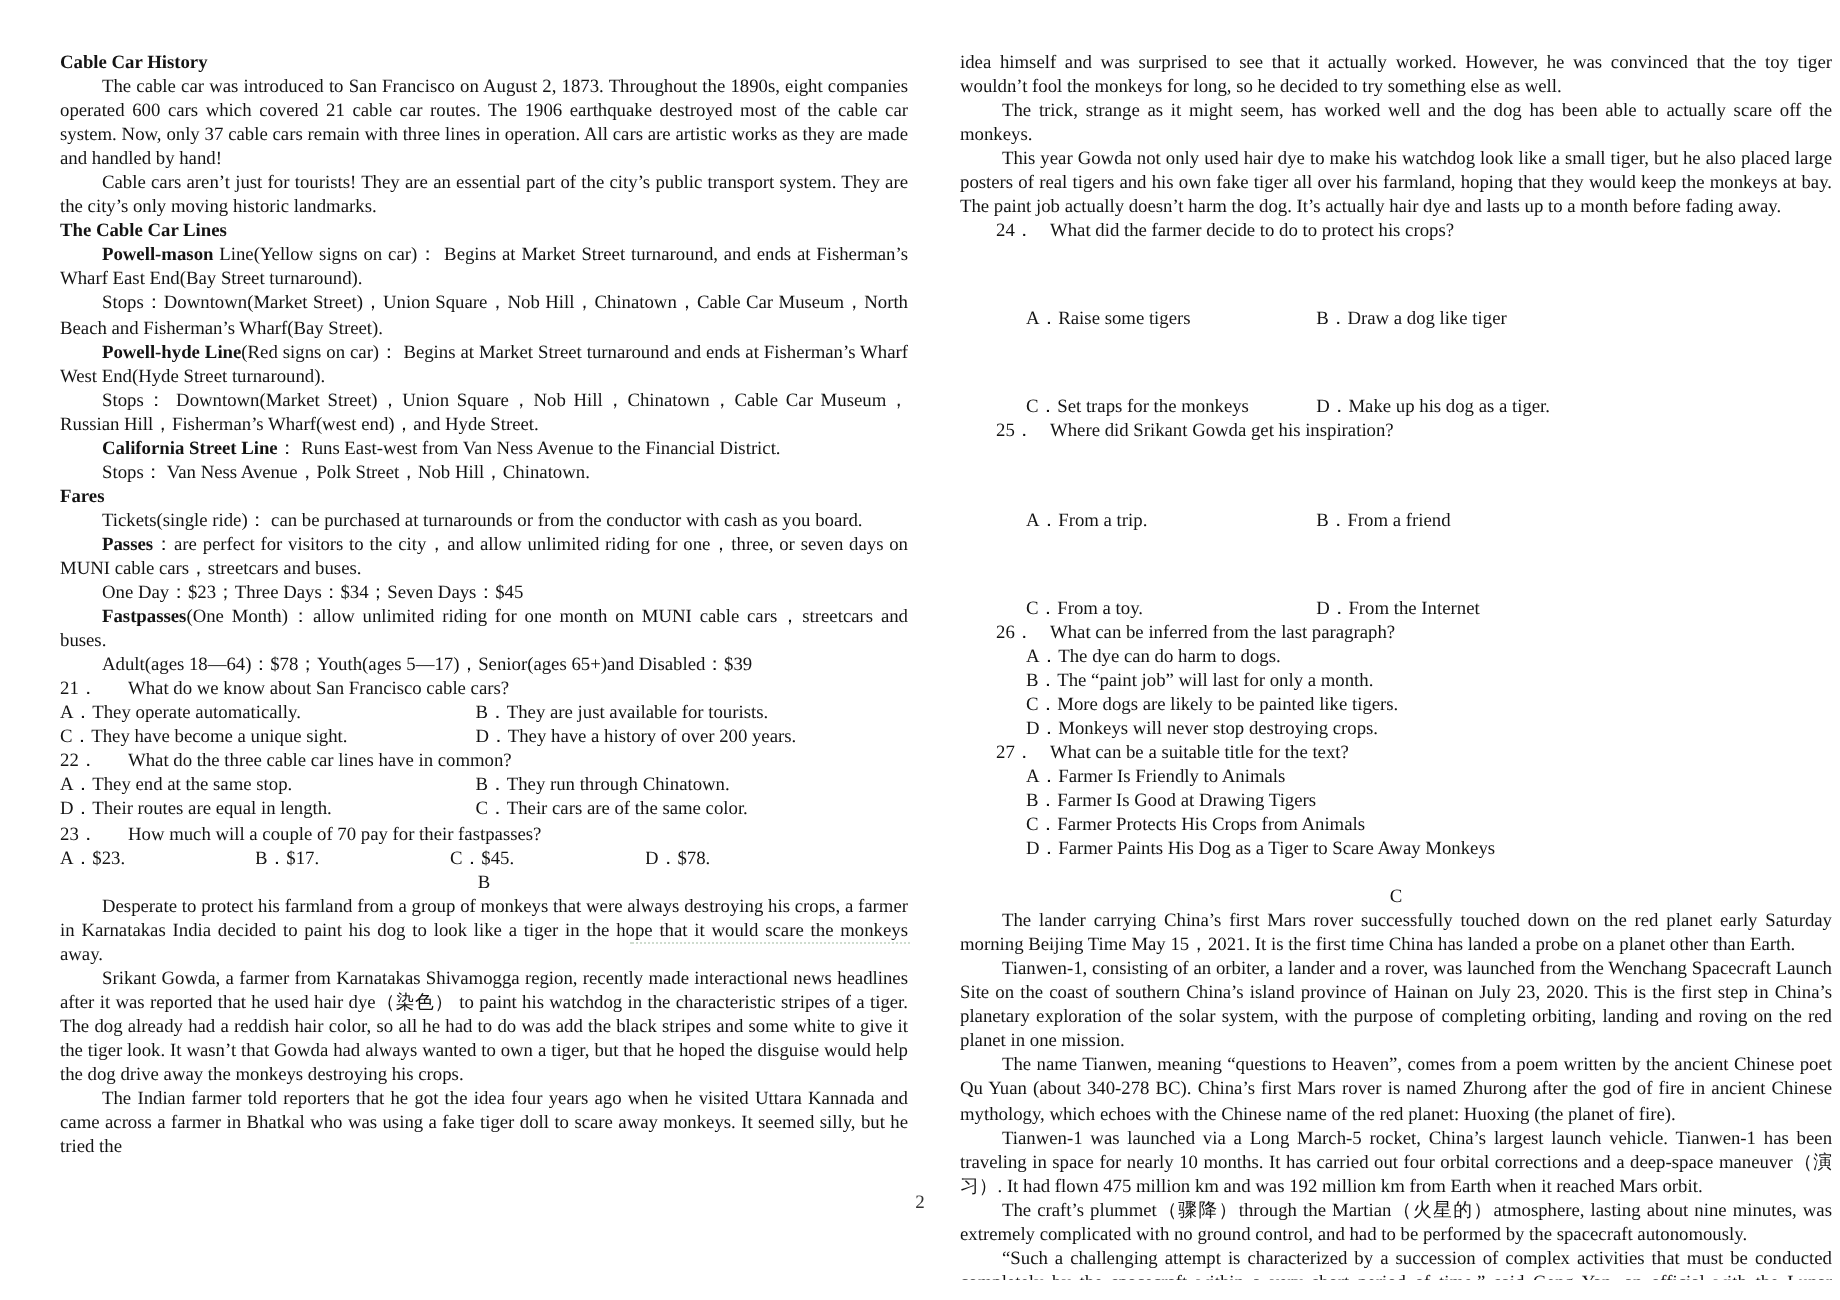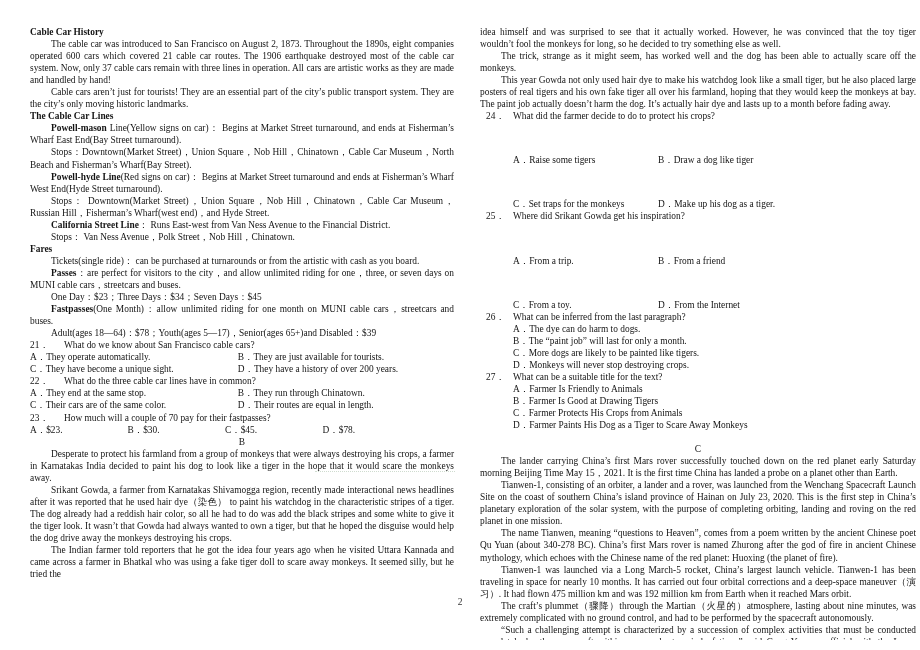--- a/index.html
+++ b/index.html
@@ -12,21 +12,21 @@
   .page{position:absolute;top:0;left:0;width:920px;height:640px;background:#ffffff;overflow:hidden;}
   .col{position:absolute;top:26px;font-size:9.4px;line-height:12.05px;text-align:justify;}
   .col-left{left:30px;width:424px;}
   .col-right{left:480px;width:436px;}
   .col div{margin:0;padding:0;}
   .b,.h{font-weight:bold;margin-top:40px;}
   .para{text-indent:21px;}
   .para.noind{text-indent:0;}
   .center{text-align:center;text-indent:0;}
   .q .qnum{display:inline-block;width:34px;}
-  .col-right .q{padding-left:6px;}
+  .col-right .q{padding-left:6px;margin-left:12px;}
   .col-right .q .qnum{width:27px;}
   .row{display:flex;padding-left:34px;}
   .col-right .row{padding-left:33px;margin-top:32px;}
   .row .cell{flex:0 0 49%;white-space:nowrap;overflow:hidden;}
   .row .cell:last-child{flex:1 1 auto;}
   .col-right .row .cell:first-child{flex-basis:36%;}
   .row.r4 .cell{flex:0 0 23%;}
   .row.r4 .cell:last-child{flex:1 1 auto;}
   .line.ind0{padding-left:6px;}
   .line.ind1{padding-left:17px;}
@@ -49,47 +49,47 @@
       <div class="para"><span>The cable car was introduced to San Francisco on August 2, 1873. Throughout the 1890s, eight companies operated 600 cars which covered 21 cable car routes. The 1906 earthquake destroyed most of the cable car system. Now, only 37 cable cars remain with three lines in operation. All cars are artistic works as they are made and handled by hand!</span></div>
       <div class="para"><span>Cable cars aren’t just for tourists! They are an essential part of the city’s public transport system.  They are the city’s only moving historic landmarks.</span></div>
       <div class="h"><span>The Cable Car Lines</span></div>
       <div class="para"><span class="b">Powell-mason</span><span> Line(Yellow signs on car)： Begins at Market Street turnaround, and ends at Fisherman’s Wharf East End(Bay Street turnaround).</span></div>
       <div class="para"><span>Stops：Downtown(Market Street)，Union Square，Nob Hill，Chinatown，Cable Car Museum，North Beach and Fisherman’s Wharf(Bay Street).</span></div>
       <div class="para"><span class="b">Powell-hyde Line</span><span>(Red signs on car)： Begins at Market Street turnaround and ends at Fisherman’s Wharf West End(Hyde Street turnaround).</span></div>
       <div class="para"><span>Stops： Downtown(Market Street)，Union Square，Nob Hill，Chinatown，Cable Car Museum，Russian Hill，Fisherman’s Wharf(west end)，and Hyde Street.</span></div>
       <div class="para"><span class="b">California Street Line</span><span>： Runs East-west from Van Ness Avenue to the Financial District.</span></div>
       <div class="para"><span>Stops： Van Ness Avenue，Polk Street，Nob Hill，Chinatown.</span></div>
       <div class="h"><span>Fares</span></div>
-      <div class="para"><span>Tickets(single ride)： can be purchased at turnarounds or from the artistic with cash as you board.</span></div>
+      <div class="para"><span>Tickets(single ride)： can be purchased at turnarounds or from the conductor with cash as you board.</span></div>
       <div class="para"><span class="b">Passes</span><span>：are perfect for visitors to the city，and allow unlimited riding for one，three, or seven days on MUNI cable cars，streetcars and buses.</span></div>
       <div class="para"><span>One Day：$23；Three Days：$34；Seven Days：$45</span></div>
       <div class="para"><span class="b">Fastpasses</span><span>(One Month)：allow unlimited riding for one month on MUNI cable cars，streetcars and buses.</span></div>
       <div class="para"><span>Adult(ages 18—64)：$78；Youth(ages 5—17)，Senior(ages 65+)and Disabled：$39</span></div>
       <div class="q"><span class="qnum">21．</span><span>What do we know about San Francisco cable cars?</span></div>
       <div class="row">
         <span class="cell">A．They operate automatically.</span>
         <span class="cell">B．They are just available for tourists.</span>
       </div>
       <div class="row">
         <span class="cell">C．They have become a unique sight.</span>
         <span class="cell">D．They have a history of over 200 years.</span>
       </div>
       <div class="q"><span class="qnum">22．</span><span>What do the three cable car lines have in common?</span></div>
       <div class="row">
         <span class="cell">A．They end at the same stop.</span>
         <span class="cell">B．They run through Chinatown.</span>
       </div>
       <div class="row">
+        <span class="cell">D．Their routes are equal in length.</span>
         <span class="cell">C．Their cars are of the same color.</span>
-        <span class="cell">D．Their routes are equal in length.</span>
       </div>
       <div class="q"><span class="qnum">23．</span><span>How much will a couple of 70 pay for their fastpasses?</span></div>
       <div class="row r4">
         <span class="cell">A．$23.</span>
-        <span class="cell">B．$30.</span>
+        <span class="cell">B．$17.</span>
         <span class="cell">C．$45.</span>
         <span class="cell">D．$78.</span>
       </div>
       <div class="center"><span>B</span></div>
       <div class="para"><span>Desperate to protect his farmland from a group of monkeys that were always destroying his crops, a farmer in Karnatakas India decided to paint his dog to look like a tiger in the hope that it would scare the monkeys away.</span></div>
       <div class="para"><span>Srikant Gowda, a farmer from Karnatakas Shivamogga region, recently made interactional news headlines after it was reported that he used hair dye（染色） to paint his watchdog in the characteristic stripes of a tiger. The dog already had a reddish hair color, so all he had to do was add the black stripes and some white to give it the tiger look. It wasn’t that Gowda had always wanted to own a tiger, but that he hoped the disguise would help the dog drive away the monkeys destroying his crops.</span></div>
       <div class="para"><span>The Indian farmer told reporters that he got the idea four years ago when he visited Uttara Kannada and came across a farmer in Bhatkal who was using a fake tiger doll to scare away monkeys. It seemed silly, but he tried the</span></div>
     </div>
   <div id="col-right" class="col col-right">
       <div class="para noind"><span>idea himself and was surprised to see that it actually worked. However, he was convinced that the toy tiger wouldn’t fool the monkeys for long, so he decided to try something else as well.</span></div>

